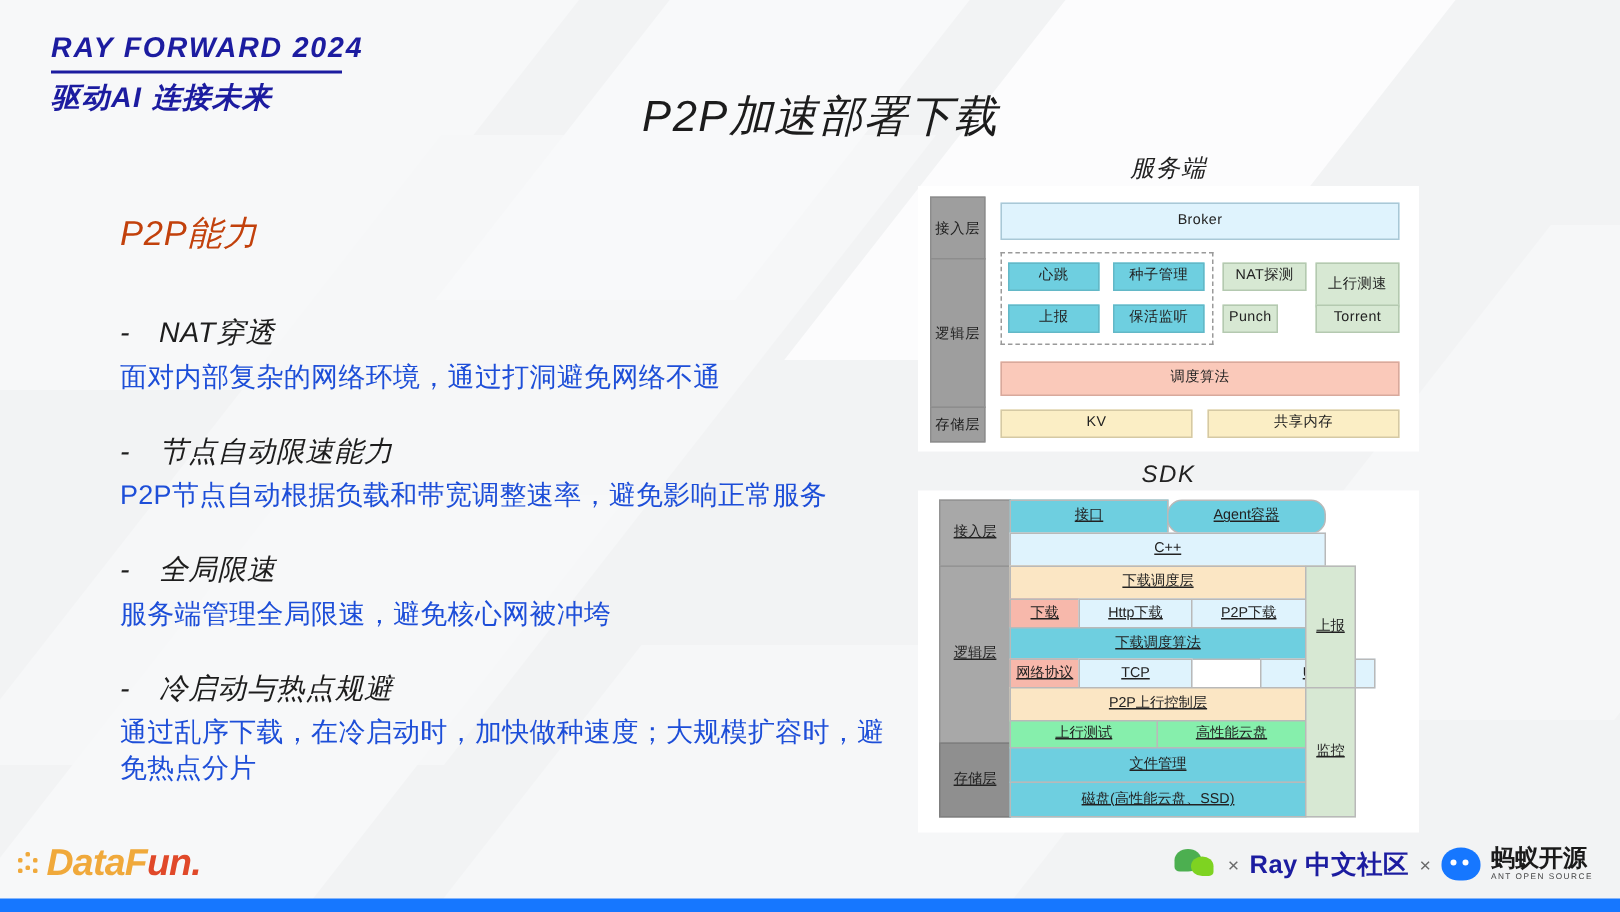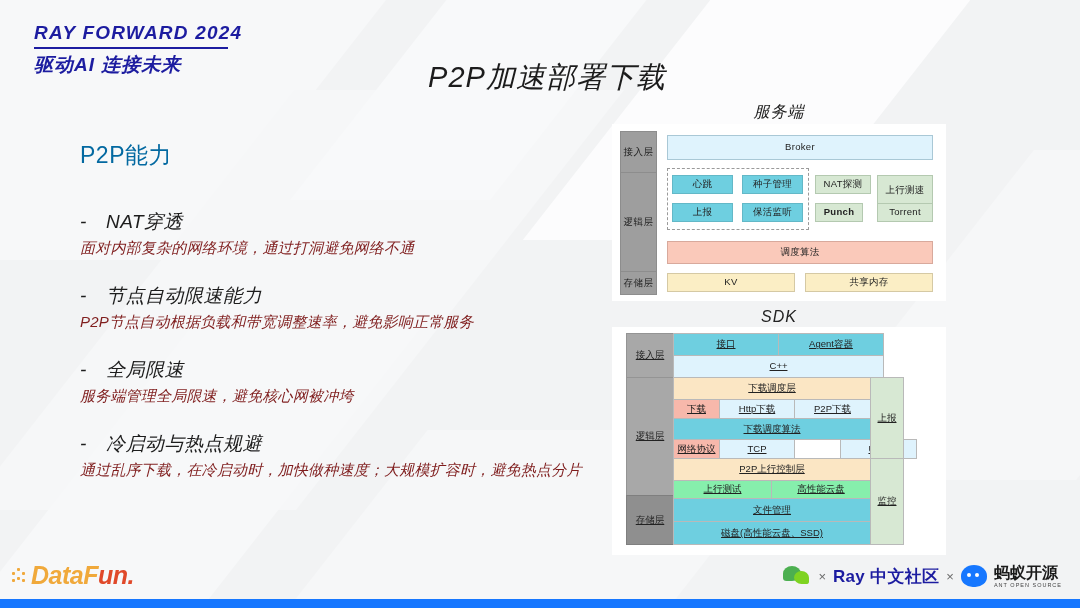--- a/index.html
+++ b/index.html
@@ -53,31 +53,31 @@
     position:absolute; left:0; top:58px; width:1080px;
     text-align:center;
     font-size: 29px; font-style: italic; letter-spacing: 1px;
     color:#1c1c1c; font-weight: 400;
     padding-left: 14px;
   }
 
   
   #left-col { position:absolute; left:80px; top:140px; width:510px; }
   #section-heading {
-    font-size: 23px; color:#0369a1;
+    font-size: 23px; font-style: italic; color:#c2410c;
     margin-bottom: 38px; letter-spacing: .5px;
   }
   .feature { margin-bottom: 25px; }
   .feature-title {
     font-size: 19px; font-style: italic; color:#1d1d1d;
     letter-spacing: .5px; margin-bottom: 4px;
   }
   .feature-title .dash { display:inline-block; width:26px; }
   .feature-desc {
-    font-size: 15px; font-style: italic; color:#7f1d1d;
+    font-size: 18px; color:#1d4ed8;
     letter-spacing: .2px;
   }
 
   
   .diagram-title {
     position:absolute;
     font-size: 16px; font-style: italic; color:#222;
     text-align:center; letter-spacing: 1px;
   }
   #srv-title { left:612px; top:102px; width:334px; }
@@ -236,38 +236,38 @@
 
     <div class="dashed-group" style="left:55px; top:44px; width:142px; height:62px;"></div>
 
     <div class="bx c-cyan" style="left:60px; top:51px; width:61px; height:19px;">心跳</div>
     <div class="bx c-cyan" style="left:130px; top:51px; width:61px; height:19px;">种子管理</div>
     <div class="bx c-cyan" style="left:60px; top:79px; width:61px; height:19px;">上报</div>
     <div class="bx c-cyan" style="left:130px; top:79px; width:61px; height:19px;">保活监听</div>
 
     <div class="bx c-green" style="left:203px; top:51px; width:56px; height:19px;">NAT探测</div>
     <div class="bx c-green" style="left:265px; top:51px; width:56px; height:30px;">上行测速</div>
-    <div class="bx c-green" style="left:203px; top:79px; width:48px; height:19px;font-weight:bold;">Punch</div>
+    <div class="bx c-green" style="left:203px; top:79px; width:37px; height:19px;">Punch</div>
     <div class="bx c-green" style="left:265px; top:79px; width:56px; height:19px;">Torrent</div>
 
     <div class="bx c-pink" style="left:55px; top:117px; width:266px; height:23px;">调度算法</div>
 
     <div class="bx c-cream" style="left:55px; top:149px; width:128px; height:19px;">KV</div>
     <div class="bx c-cream" style="left:193px; top:149px; width:128px; height:19px;">共享内存</div>
   </div>
 
   <div class="diagram-title" id="sdk-title">SDK</div>
   <div class="panel" id="sdk-panel">
 
     <div class="sbx sgrey-l" style="left:14px; top:6px; width:48px; height:45px;">接入层</div>
     <div class="sbx sgrey-l" style="left:14px; top:50px; width:48px; height:119px;">逻辑层</div>
     <div class="sbx sgrey-d" style="left:14px; top:168px; width:48px; height:50px;">存储层</div>
 
     <div class="sbx c-cyan" style="left:61px; top:6px; width:106px; height:23px;">接口</div>
-    <div class="sbx c-cyan" style="left:166px; top:6px; width:106px; height:23px;">Agent容器</div>
+    <div class="sbx c-cyan" style="left:166px; top:6px; width:106px; height:23px;border-radius:10px;">Agent容器</div>
     <div class="sbx c-lightblue" style="left:61px; top:28px; width:211px; height:23px;">C++</div>
 
     <div class="sbx c-peach" style="left:61px; top:50px; width:198px; height:23px;">下载调度层</div>
 
     <div class="sbx c-salmon" style="left:61px; top:72px; width:47px; height:20px;">下载</div>
     <div class="sbx c-lightblue" style="left:107px; top:72px; width:76px; height:20px;">Http下载</div>
     <div class="sbx c-lightblue" style="left:182px; top:72px; width:77px; height:20px;">P2P下载</div>
 
     <div class="sbx c-cyan" style="left:61px; top:91px; width:198px; height:22px;">下载调度算法</div>
 

